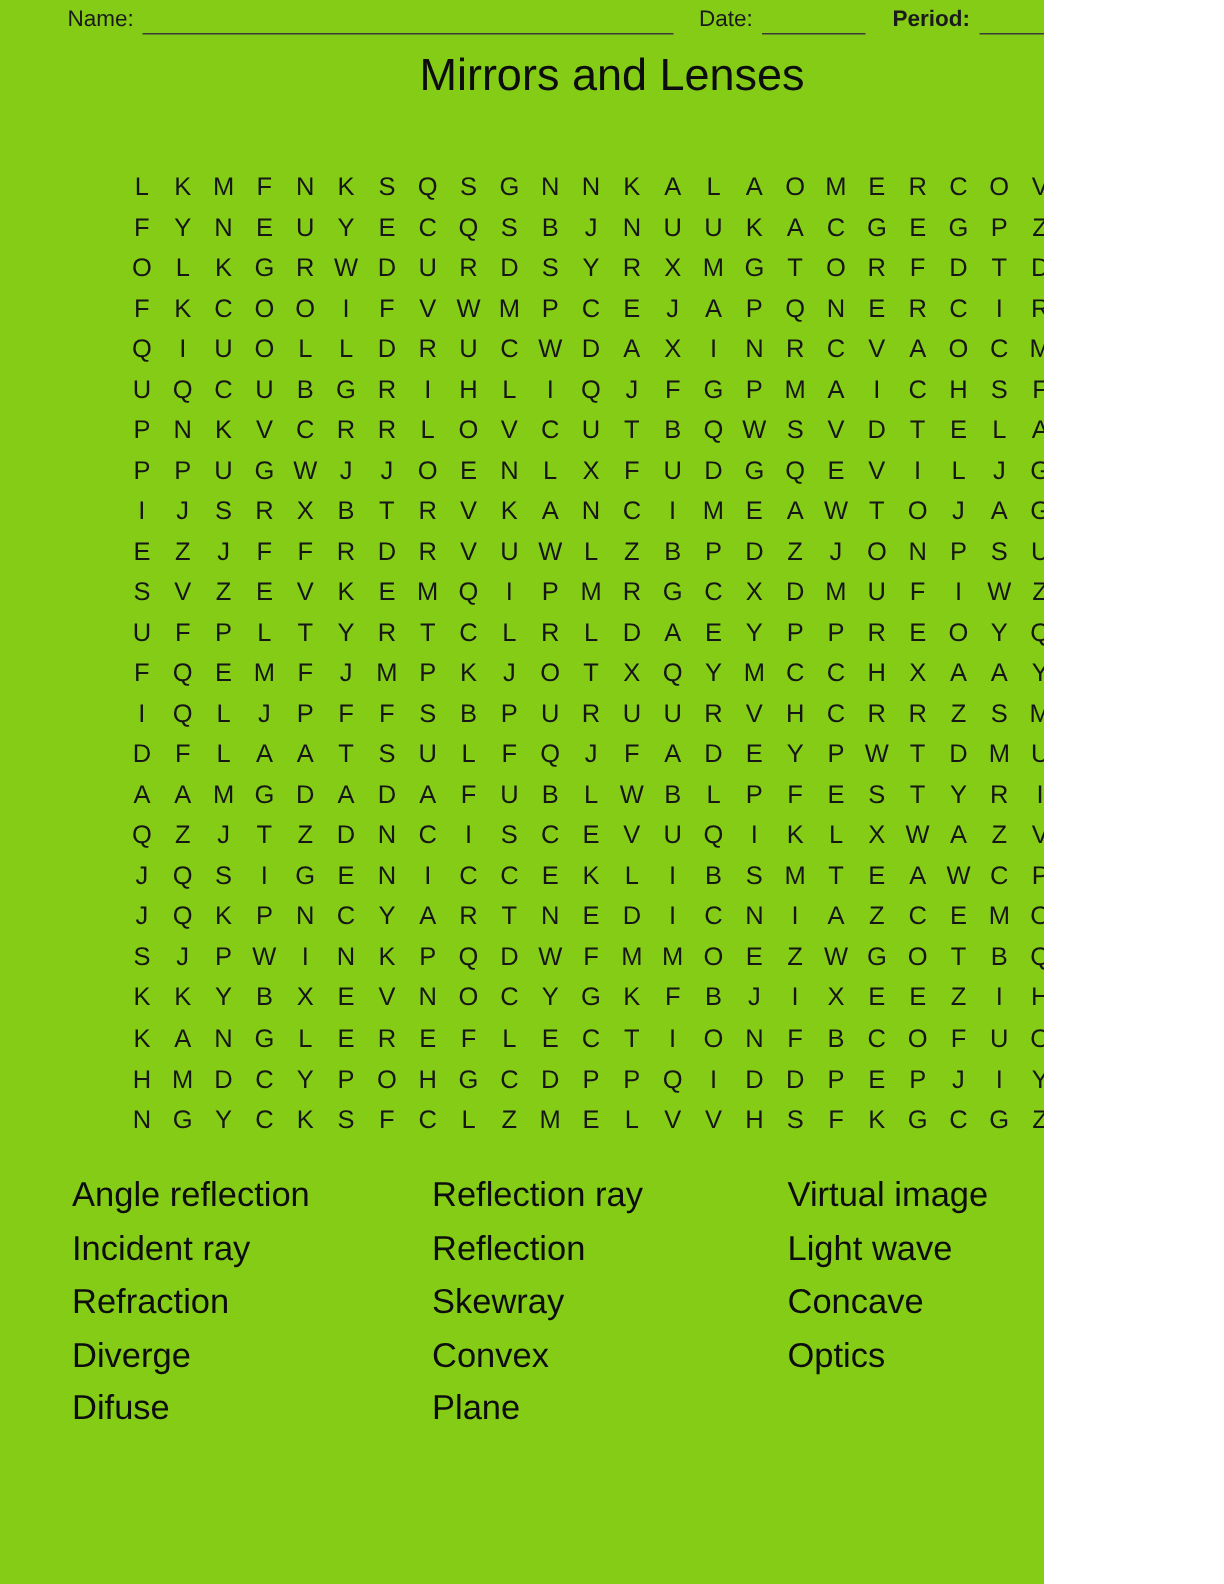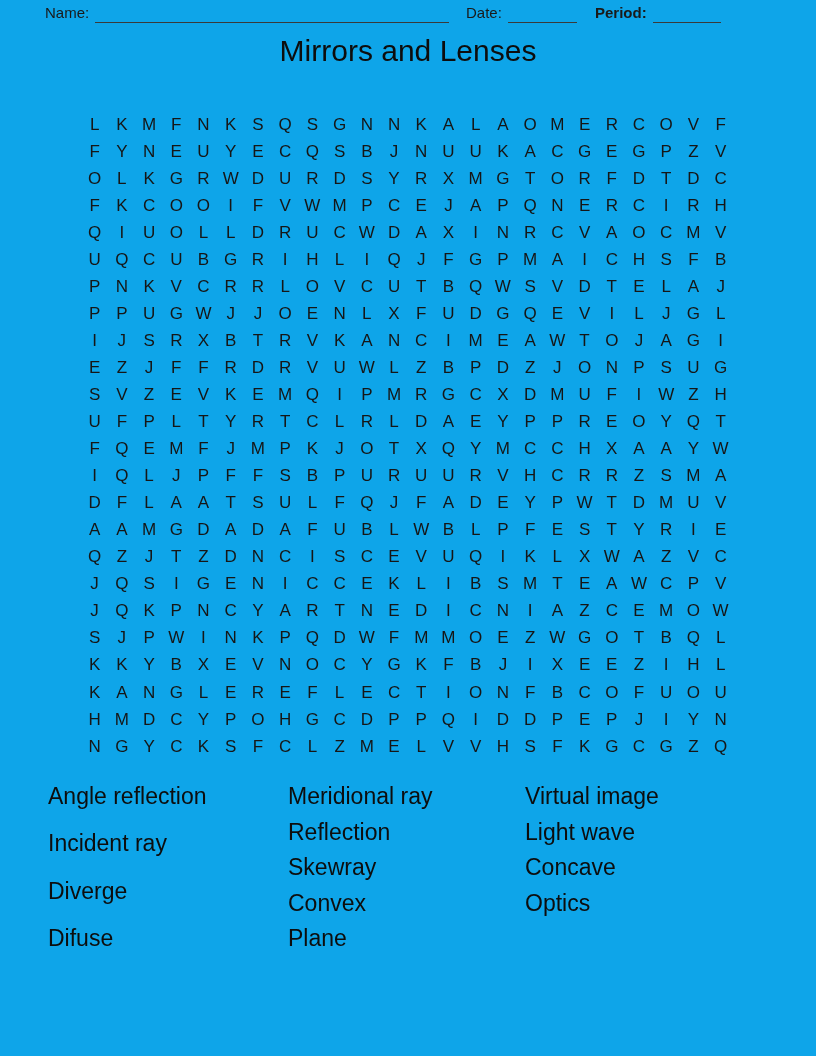--- a/index.html
+++ b/index.html
@@ -1,17 +1,17 @@
 <!DOCTYPE html>
 <html><head>
 <meta charset="utf-8">
 <style>
   html, body { margin:0; padding:0; background:#ffffff; }
   .page {
-    position:relative; width:816px; height:1056px; background:#0ea5e9;
+    position:relative; width:696px; height:1056px; background:#84cc16;
     font-family:"Liberation Sans", sans-serif; color:#111; overflow:hidden;
   }
   
   .hdr {
     position:absolute; top:4px; left:45px; width:685px;
     display:flex; align-items:flex-end; font-size:15px; color:#1a1a1a;
   }
   .field { display:flex; align-items:flex-end; }
   .field .lbl { white-space:nowrap; padding-bottom:2px; }
   .blank { border-bottom:1.6px solid #3a3a3a; height:18px; margin-left:6px; }
@@ -645,25 +645,26 @@
       <span class="cell">C</span>
       <span class="cell">G</span>
       <span class="cell">Z</span>
       <span class="cell">Q</span>
     </div>
 
   <div class="words" id="words">
       <div class="word-col c1">
         <div class="word">Angle reflection</div>
         <div class="word">Incident ray</div>
+        <div class="word">Refraction</div>
         <div class="word">Diverge</div>
         <div class="word">Difuse</div>
       </div>
       <div class="word-col c2">
-        <div class="word">Meridional ray</div>
+        <div class="word">Reflection ray</div>
         <div class="word">Reflection</div>
         <div class="word">Skewray</div>
         <div class="word">Convex</div>
         <div class="word">Plane</div>
       </div>
       <div class="word-col c3">
         <div class="word">Virtual image</div>
         <div class="word">Light wave</div>
         <div class="word">Concave</div>
         <div class="word">Optics</div>

